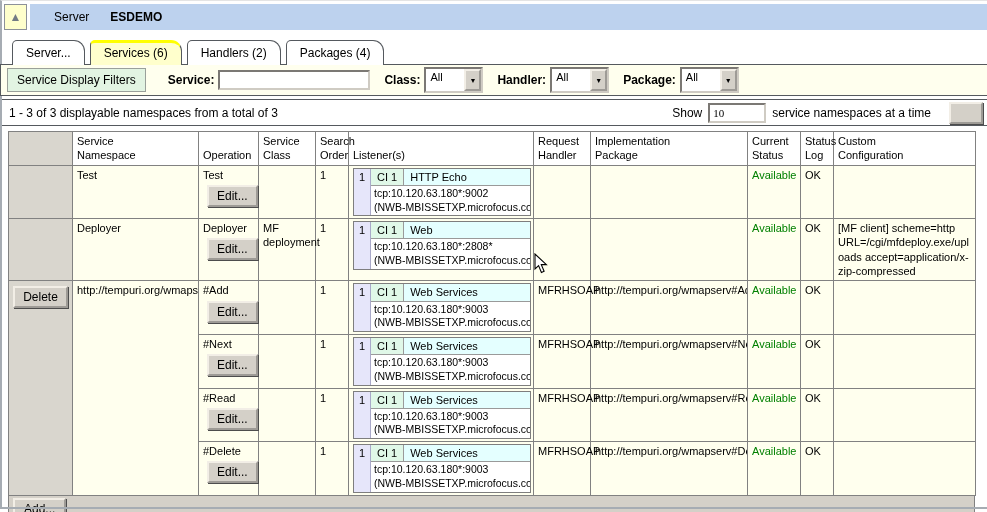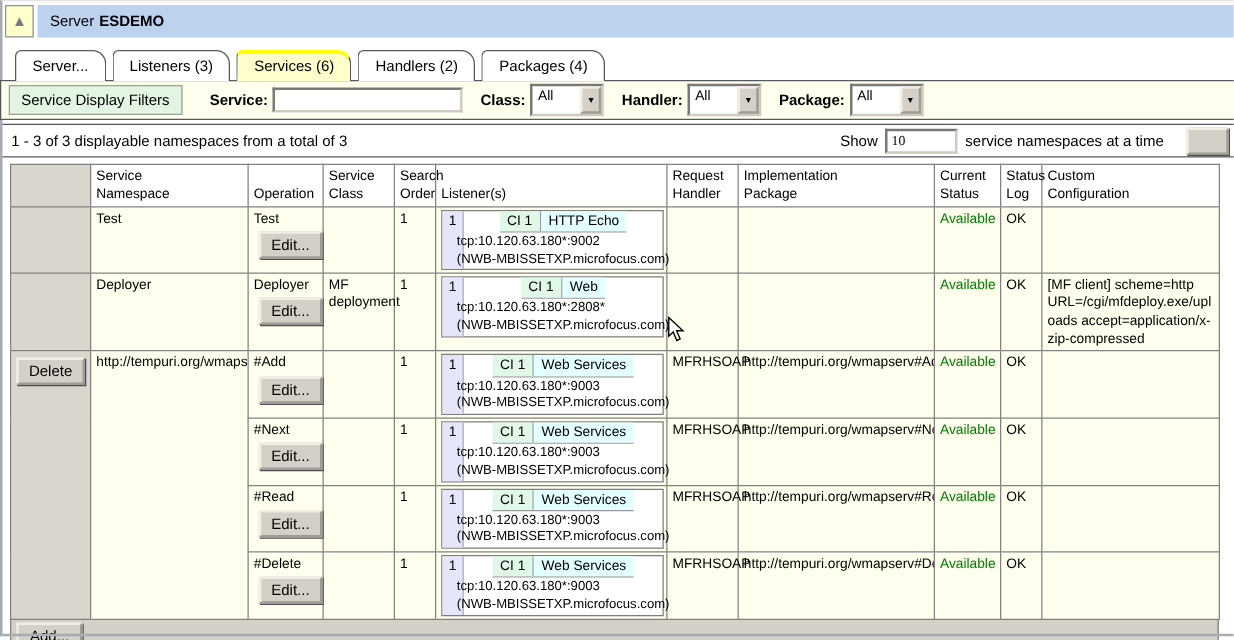--- a/index.html
+++ b/index.html
@@ -13,21 +13,21 @@
   }
   
   .hdr{display:flex;align-items:stretch;margin:4px 0 0 4px;height:26px;}
   .collapse-btn{
     width:23px;height:26px;background:#ffffcc;border:1px solid #8d9199;
     display:flex;align-items:center;justify-content:center;box-sizing:border-box;
     color:#737b84;font-size:12px;cursor:default;
   }
   .hdr-bar{
     flex:1;margin-left:3px;background:#bdd2ee;display:flex;align-items:center;
-    padding-left:10px;font-size:12px;
+    padding-left:24px;font-size:12px;gap:17px;
   }
   .hdr-bar b{margin-left:4px;}
   
   .tabbar{margin:9px 0 0 12px;display:flex;position:relative;z-index:3;text-align:right;}
   .tab{
     background:#fff;border:1px solid #55595e;border-bottom:none;
     border-radius:5px 11px 0 0;padding:5px 13px 5px;margin-right:5px;
     font-size:12px;cursor:default;position:relative;top:1px;
   }
   .tab.active{background:#ffffcc;border-top:3px solid #ffff00;padding-top:3px;}
@@ -76,21 +76,21 @@
   tbody tr.tall{height:52px;}
   tbody tr:last-child{height:54px;}
   .nscell,.implcell{font-size:10.5px;white-space:nowrap;overflow:hidden;}
   .ccfg{font-size:10.5px;overflow-wrap:anywhere;}
   .status-avail{color:#008000;}
   .edit-btn{margin:3px 0 0 4px;padding:2px 8px;}
   .del-btn{margin-top:1px;padding:2px 8px;}
   
   .lbox{display:flex;border:1px solid #7e7e7e;background:#fff;width:176px;min-height:44px;}
   .lstrip{width:16px;background:#e6e6fa;border-right:1px solid #a9a9c9;text-align:center;padding-top:1px;flex:none;}
-  .lmain{flex:1;display:flex;flex-direction:column;min-width:0;align-items:center;}
+  .lmain{flex:1;display:flex;flex-direction:column;min-width:0;}
   .lhead{display:flex;border-bottom:1px solid #9a9a9a;flex:none;}
   .lclass{background:#e0f8e8;border-right:1px solid #9a9a9a;padding:1px 6px;flex:none;}
   .lname{background:#e4ffff;padding:1px 6px;flex:1;white-space:nowrap;overflow:hidden;}
   .lbody{padding:1px 3px;font-size:10.5px;white-space:nowrap;overflow:hidden;}
   
   .bottom-bar{
     width:967px;box-sizing:border-box;margin-left:8px;background:#d4d0c8;
     border:1px solid #818181;border-top:none;height:27px;display:flex;align-items:center;padding-left:4px;
   }
   
@@ -106,21 +106,20 @@
     <span>▲</span>
   </div>
   <div class="hdr-bar">
     <span>Server</span>
     <b>ESDEMO</b>
   </div>
 </div>
 
 <div class="tabbar">
     <div class="tab">Server...</div>
-    <div class="tab">Listeners (3)</div>
     <div class="tab active">Services (6)</div>
     <div class="tab">Handlers (2)</div>
     <div class="tab">Packages (4)</div>
   </div>
 
 <div class="filter-panel">
   <span class="filter-title">Service Display Filters</span>
   <span class="flabel" style="margin-left:0">Service:</span>
   <input class="tbox service-input" value="" style="">
   <span class="flabel">Class:</span>

